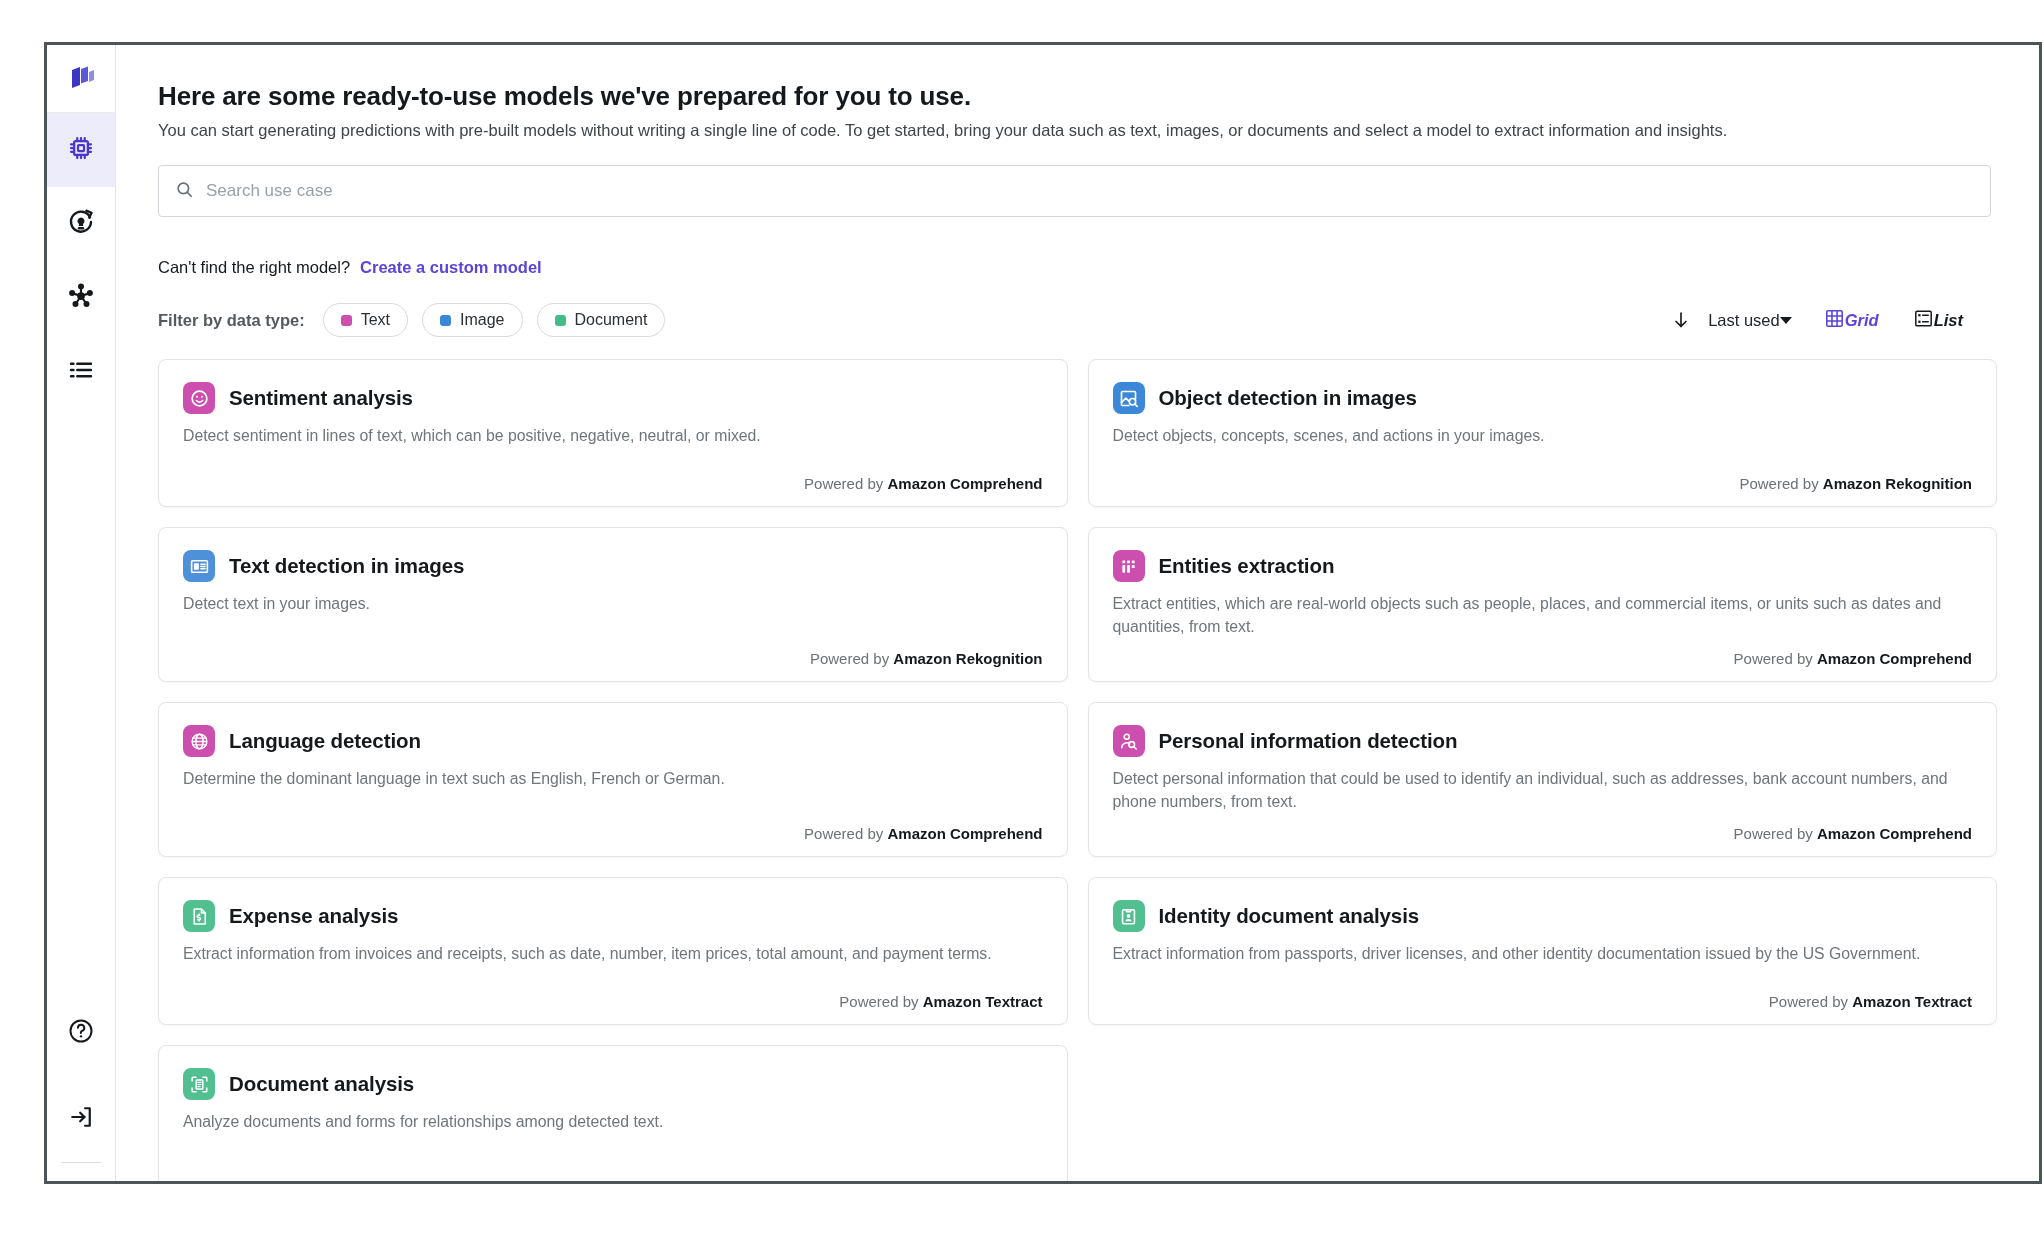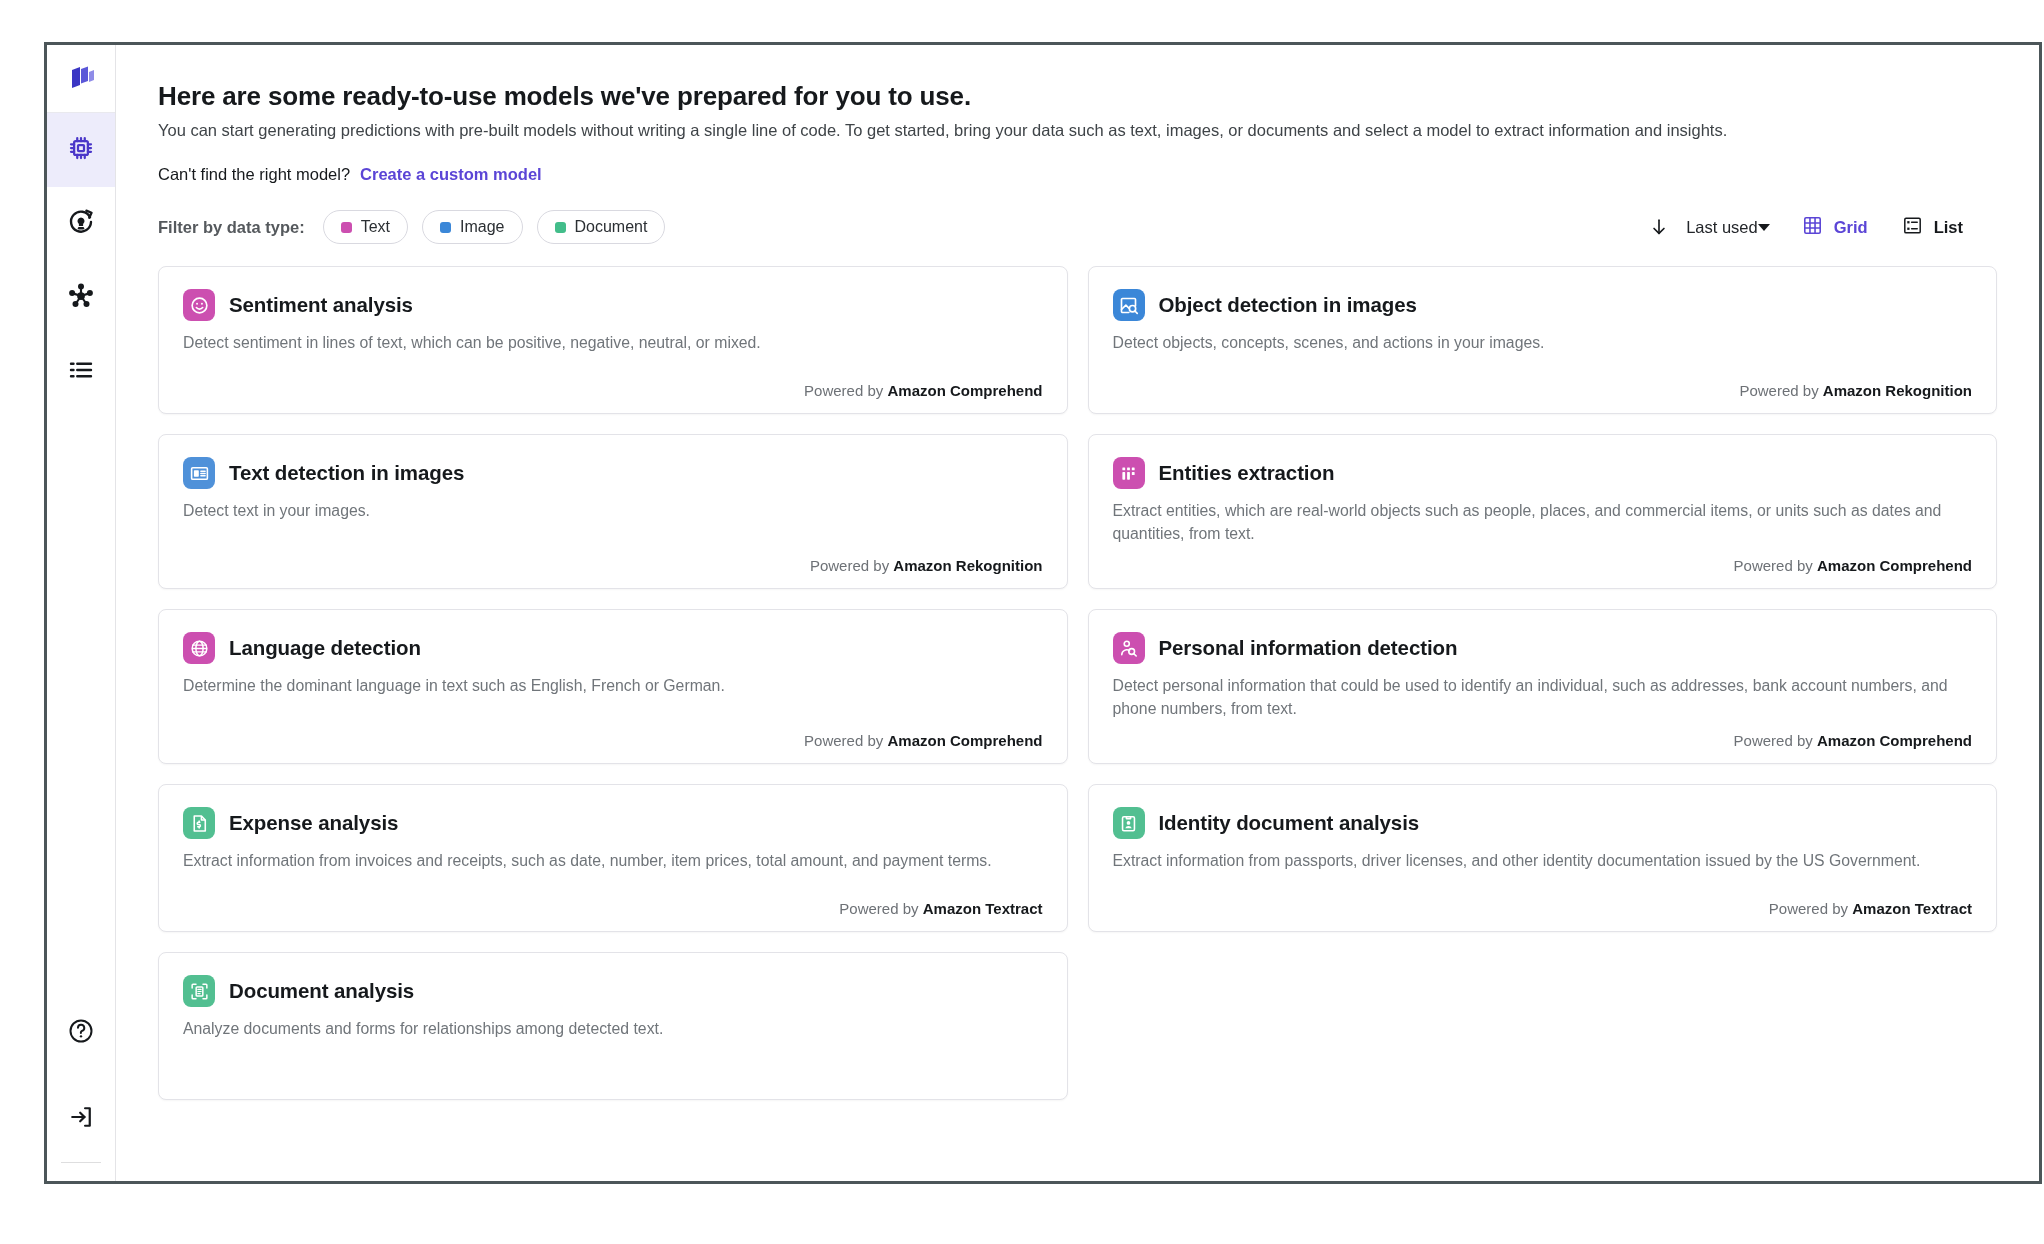--- a/index.html
+++ b/index.html
@@ -138,20 +138,21 @@
     color: #16191c;
     display: flex;
     align-items: baseline;
     gap: 10px;
   }
   .cta-link {
     color: #5b45d6;
     font-weight: bold;
     text-decoration: none;
     cursor: pointer;
+    margin-top: 24px;
   }
 
   
   .filter-row {
     margin-top: 26px;
     display: flex;
     align-items: center;
     gap: 14px;
     padding-right: 0;
   }
@@ -196,25 +197,26 @@
   }
   .caret {
     width: 0; height: 0;
     border-left: 6px solid transparent;
     border-right: 6px solid transparent;
     border-top: 7px solid #16191c;
   }
   .view-btn {
     display: flex;
     align-items: center;
-    gap: 11px;
+    gap: 0;
     font-size: 16.5px;
     font-weight: bold;
     cursor: pointer;
     margin-right: 34px;
+    font-style: italic;
   }
   .view-btn.active { color: #5b45d6; }
   .view-btn.inactive { color: #16191c; }
 
   
   .grid {
     margin-top: 22px;
     display: grid;
     grid-template-columns: 1fr 1fr;
     gap: 0 20px;
@@ -374,20 +376,29 @@
 
   <div class="main">
 
 
     <div class="content">
       <div class="content-inner">
 
         <div class="page-heading">Here are some ready-to-use models we've prepared for you to use.</div>
         <div class="page-sub">You can start generating predictions with pre-built models without writing a single line of code. To get started, bring your data such as text, images, or documents and select a model to extract information and insights.</div>
 
+        <div class="search-wrap">
+          <span>
+            <svg width="19" height="19" viewBox="0 0 24 24" fill="none" stroke="#6b7075" stroke-width="2.1" stroke-linecap="round">
+              <circle cx="10.6" cy="10.6" r="6.6"></circle>
+              <path d="M15.6 15.6 20.5 20.5"></path>
+            </svg>
+          </span>
+          <input class="search-input" type="text" placeholder="Search use case" style="">
+        </div>
 
         <div class="cta-line">
           <span>Can't find the right model?</span>
           <a class="cta-link">Create a custom model</a>
         </div>
 
         <div class="filter-row">
           <span class="filter-label">Filter by data type:</span>
 
           <span class="chip">

